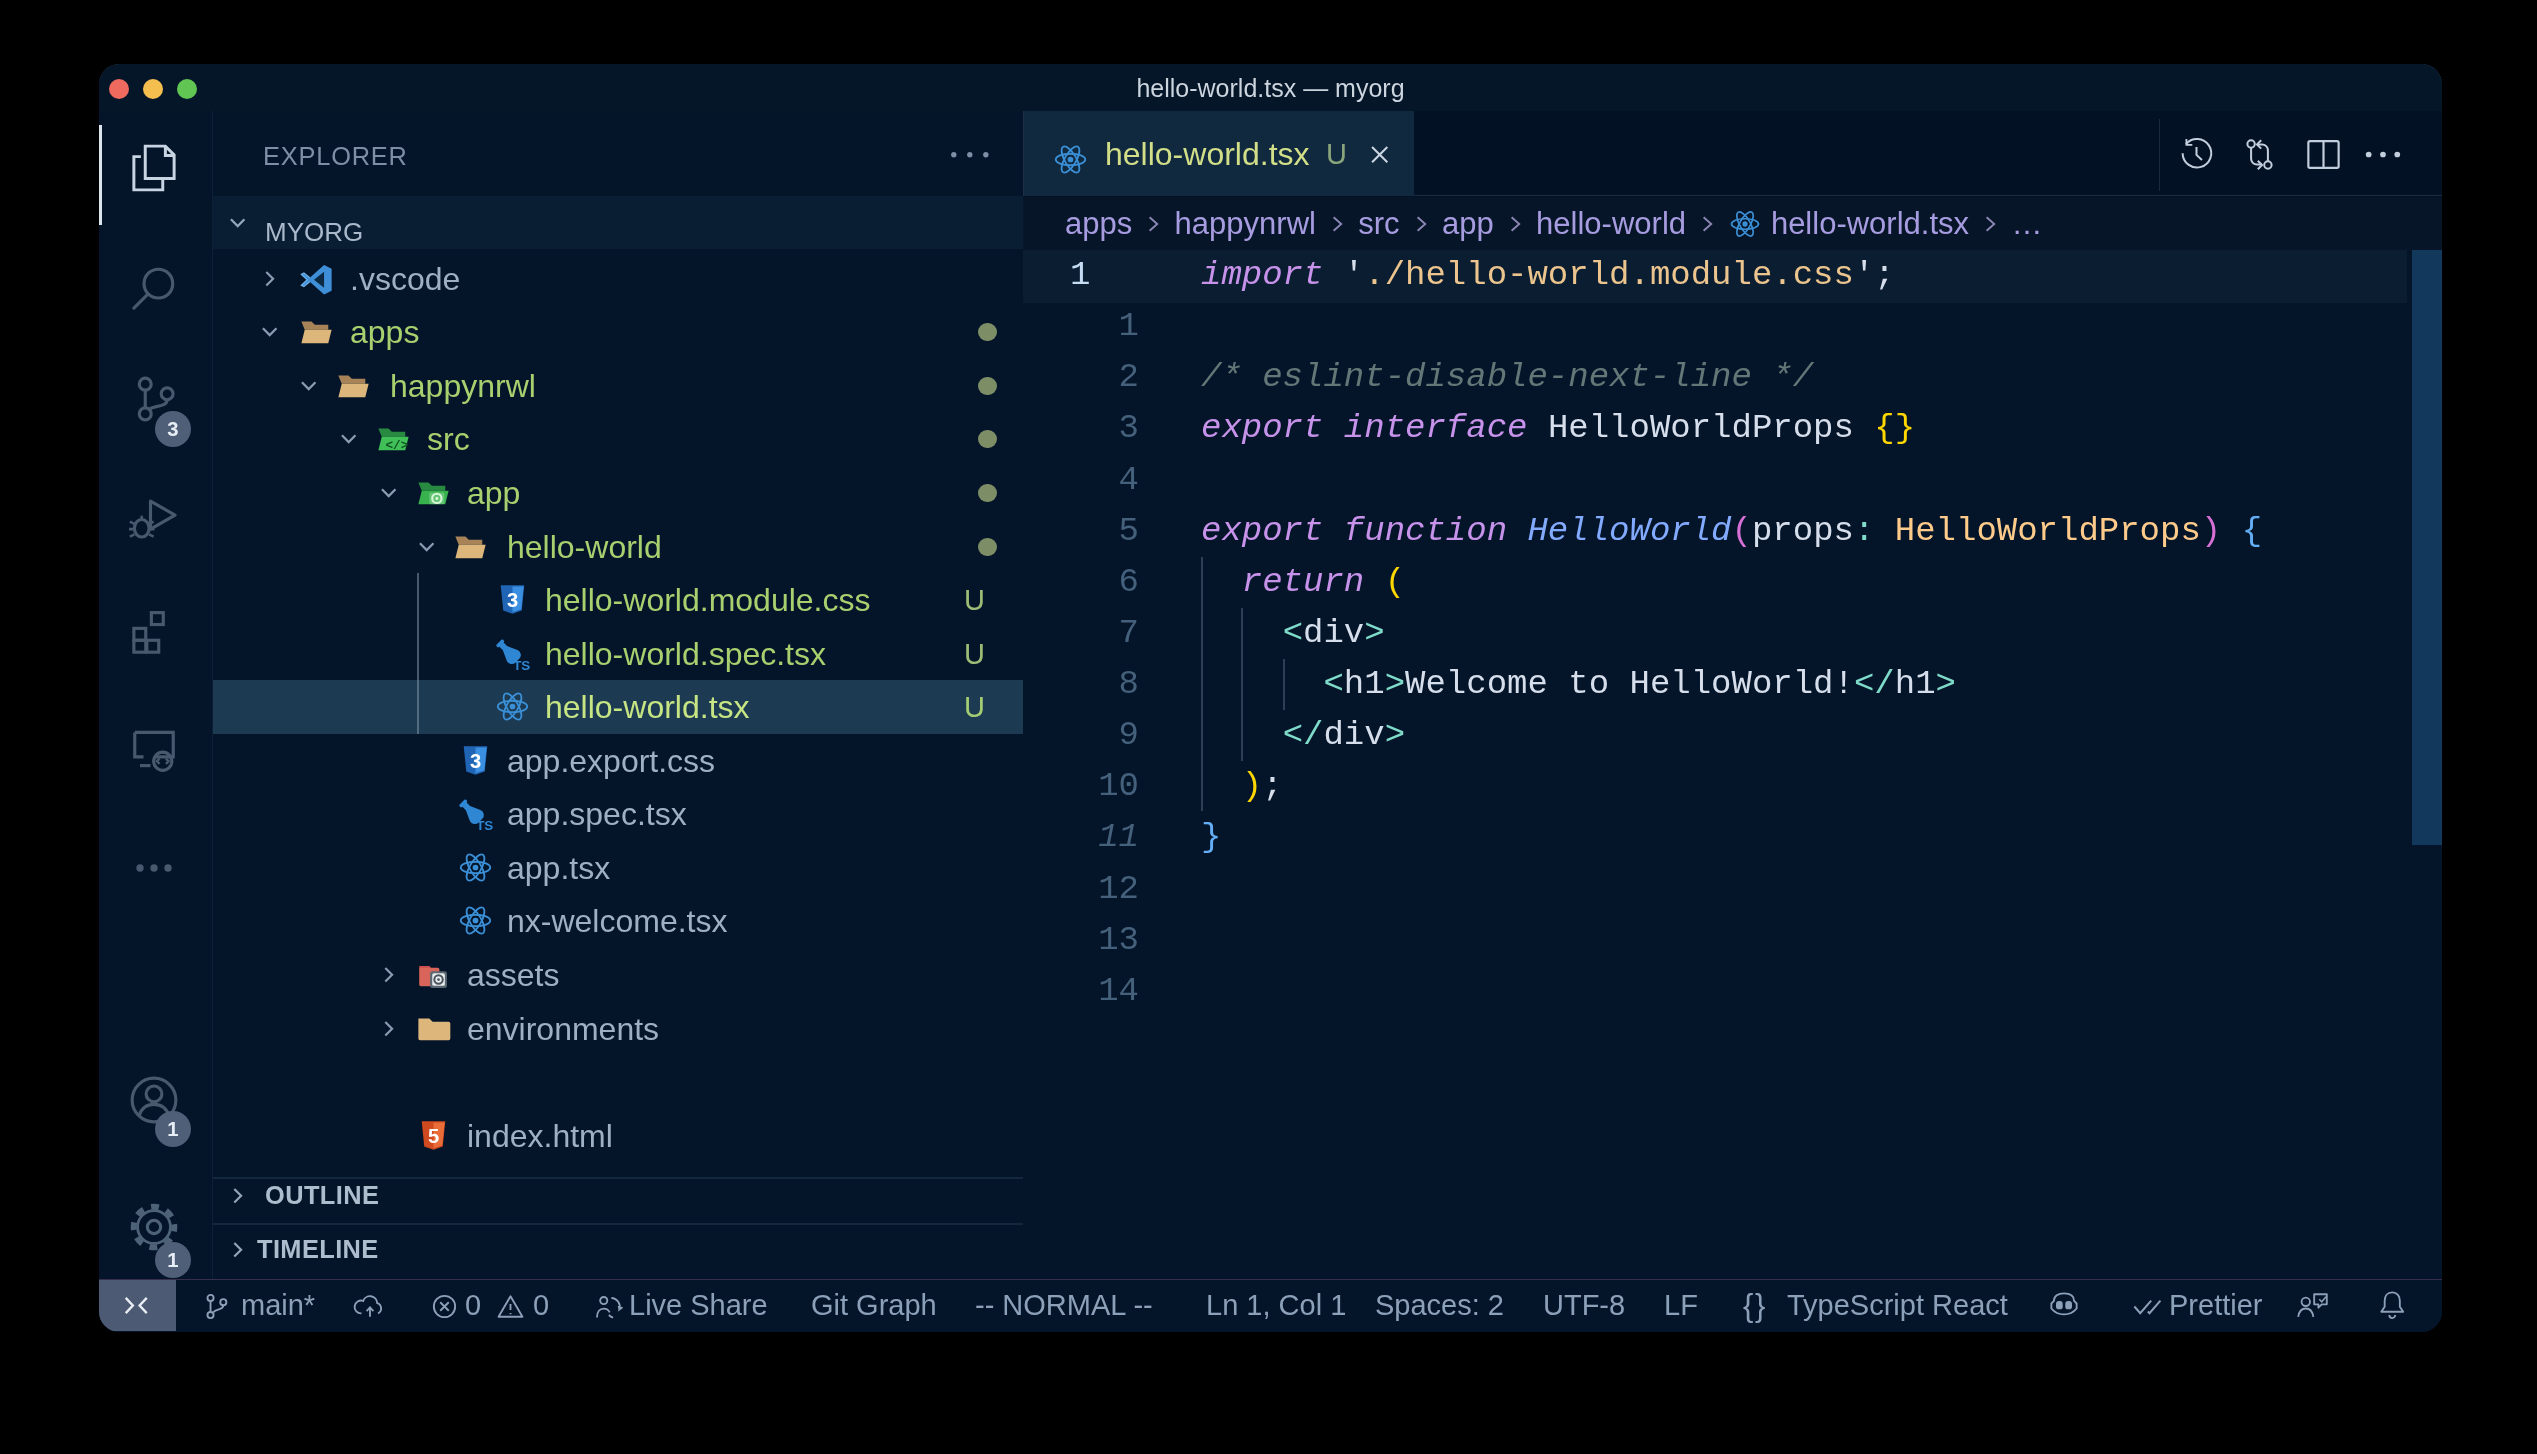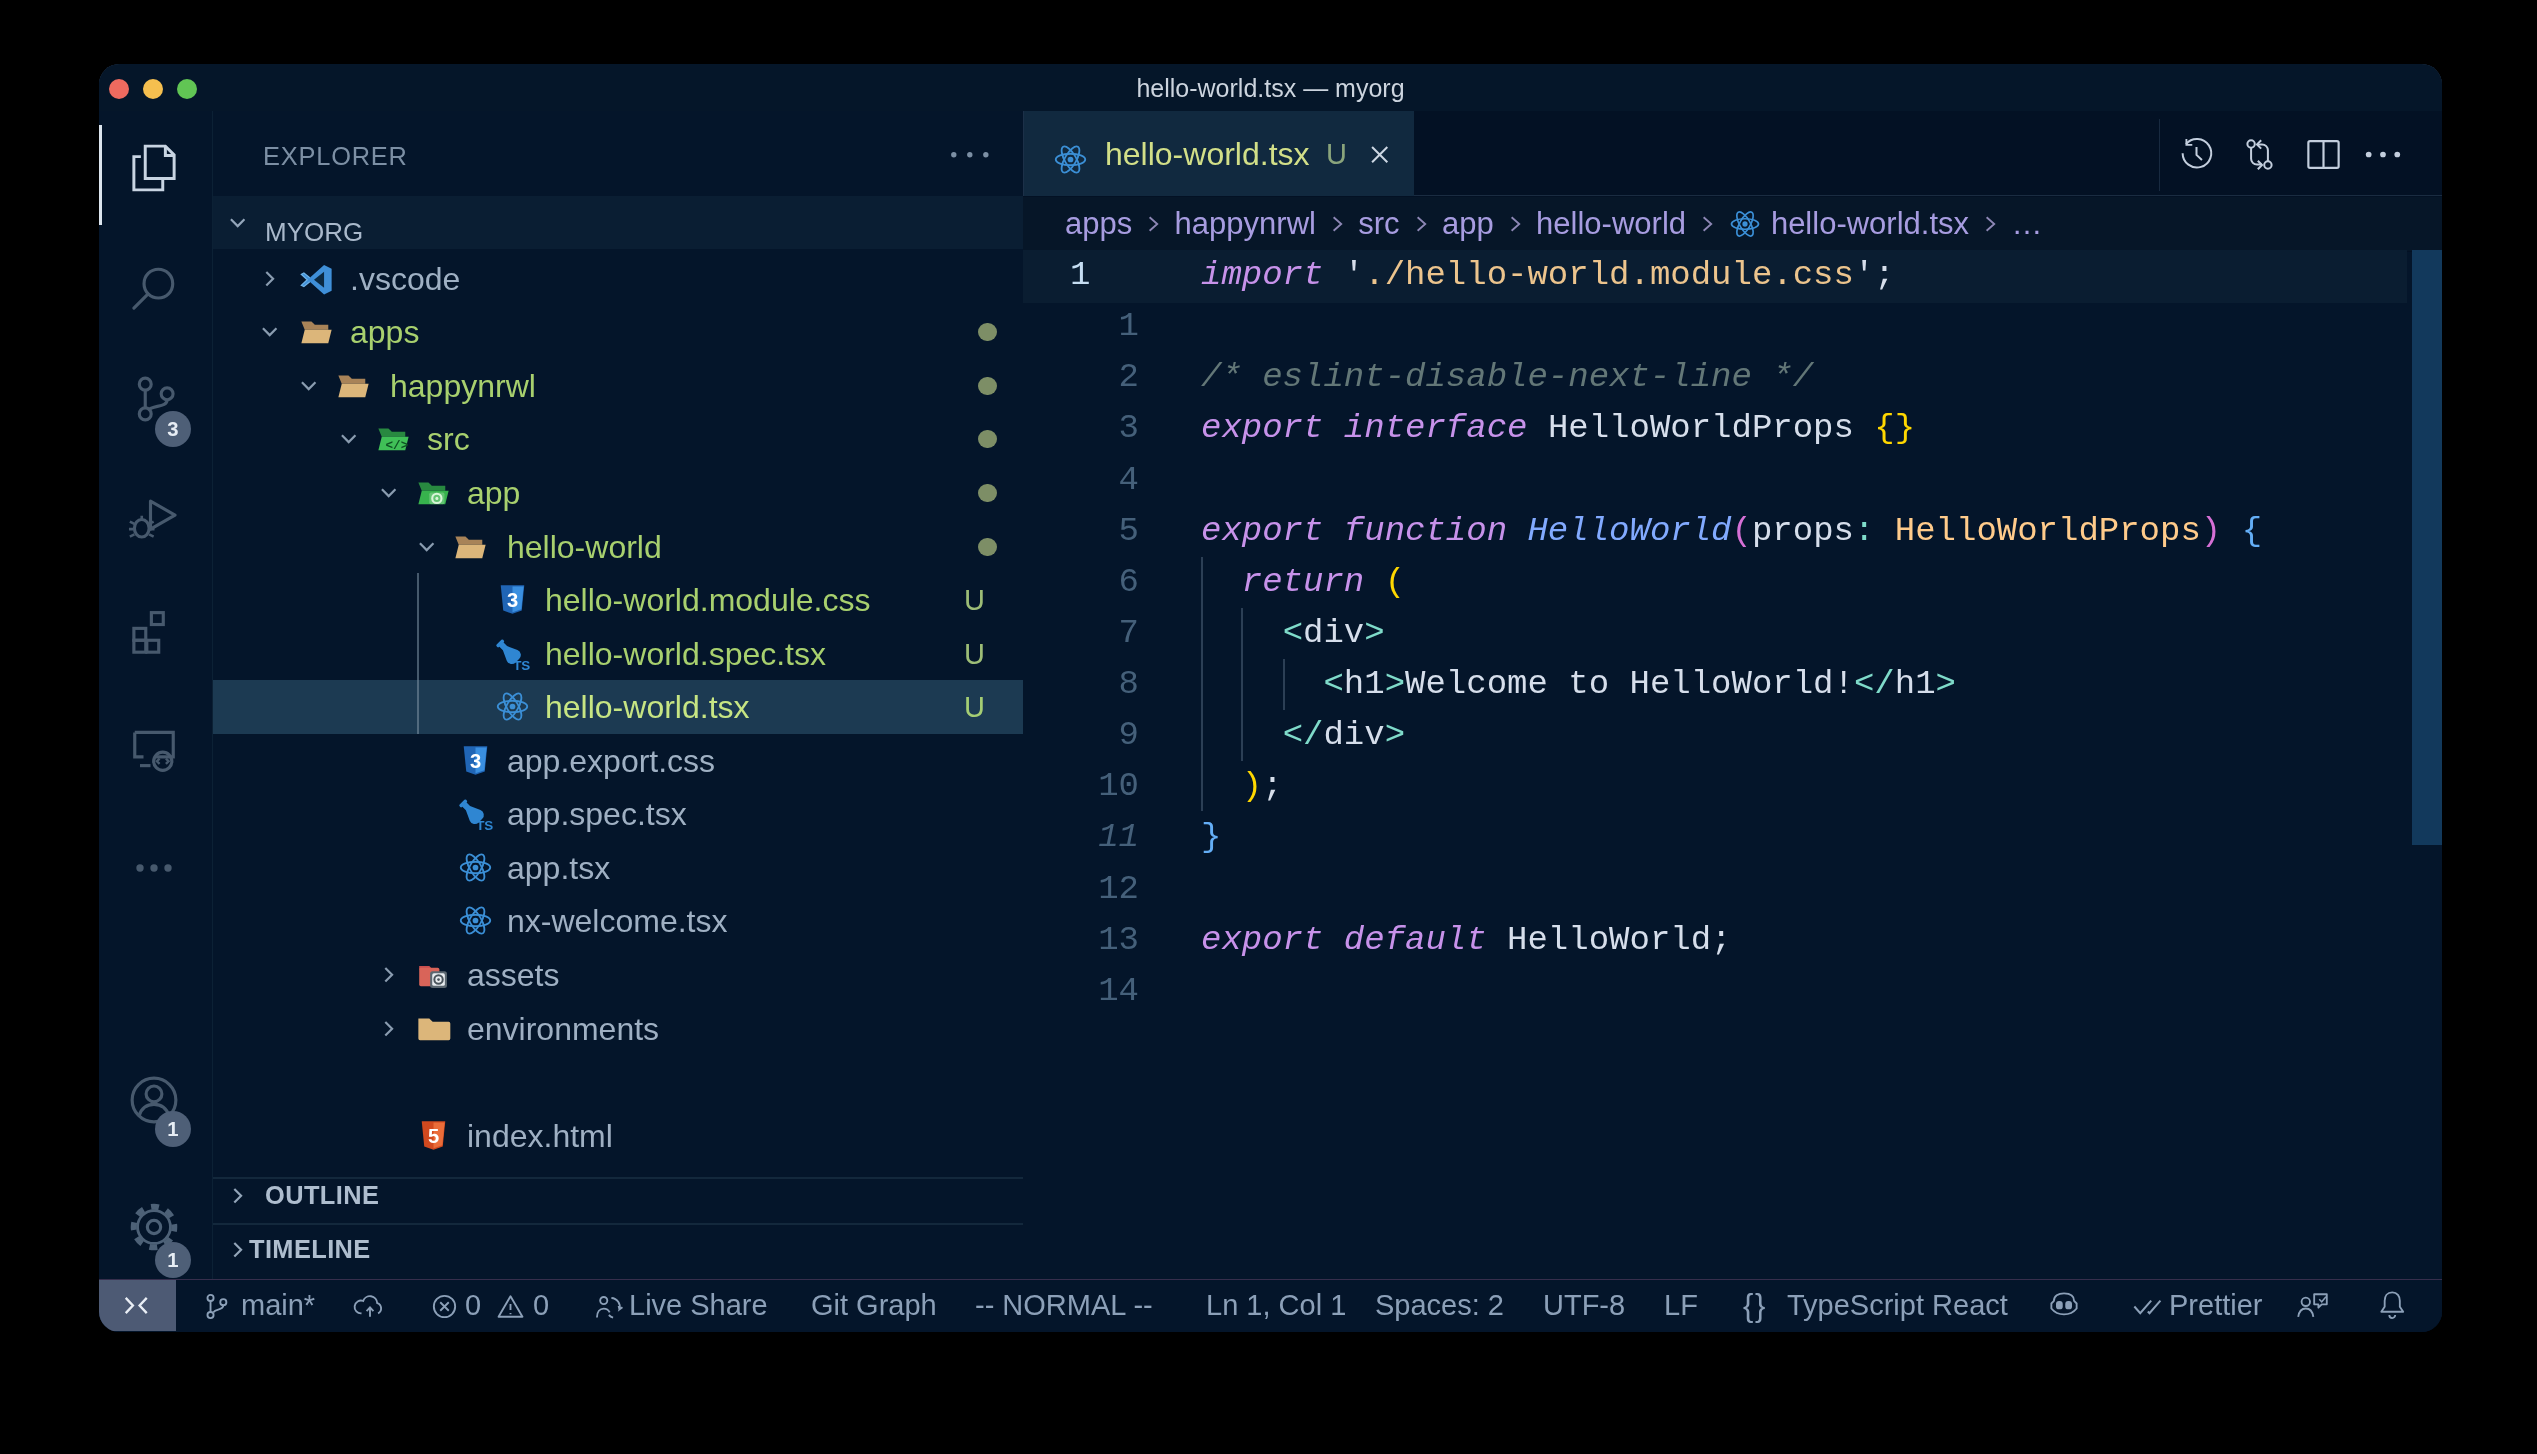--- a/index.html
+++ b/index.html
@@ -338,21 +338,21 @@
           <svg class="chev" style="left:12px; top:6.8px;" viewBox="0 0 30 30" fill="none" stroke="#93a5b9" stroke-width="2.6">
             <path d="M11 7 L19 15 L11 23"></path>
           </svg>
           <div style="position:absolute;left:52px;">OUTLINE</div>
         </div>
     <div class="abs" style="left:0; top:1112px; width:811px; height:1.7px; background:#13283c;"></div>
     <div class="sechdr" style="top:1119px; height:39px;">
           <svg class="chev" style="left:12px; top:6.8px;" viewBox="0 0 30 30" fill="none" stroke="#93a5b9" stroke-width="2.6">
             <path d="M11 7 L19 15 L11 23"></path>
           </svg>
-          <div style="position:absolute;left:36px;">TIMELINE</div>
+          <div style="position:absolute;left:44px;">TIMELINE</div>
         </div>
   </div>
 
   <div id="editor">
     <div id="tabbar">
     <div id="tab1">
     <div class="abs" style="left:28px; top:30px;"><svg class="" style="" width="37" height="37" viewBox="0 0 44 44" fill="none" stroke="#3b8fd6" stroke-width="2.2">
                 <ellipse cx="22" cy="22" rx="17.5" ry="6.8"></ellipse>
                 <ellipse cx="22" cy="22" rx="17.5" ry="6.8" transform="rotate(60 22 22)"></ellipse>
                 <ellipse cx="22" cy="22" rx="17.5" ry="6.8" transform="rotate(120 22 22)"></ellipse>
@@ -444,21 +444,20 @@
     <div class="ln" style="top:407px;">8</div>
     <div class="cl" style="top:407px;">      <span class="teal">&lt;</span><span class="white">h1</span><span class="teal">&gt;</span><span class="white">Welcome to HelloWorld!</span><span class="teal">&lt;/</span><span class="white">h1</span><span class="teal">&gt;</span></div>
     <div class="ln" style="top:458px;">9</div>
     <div class="cl" style="top:458px;">    <span class="teal">&lt;/</span><span class="white">div</span><span class="teal">&gt;</span></div>
     <div class="ln" style="top:509px;">10</div>
     <div class="cl" style="top:509px;">  <span class="gold">)</span><span class="white">;</span></div>
     <div class="ln" style="top:560px;font-style:italic;">11</div>
     <div class="cl" style="top:560px;"><span class="bblue">}</span></div>
     <div class="ln" style="top:612px;">12</div>
     <div class="ln" style="top:663px;">13</div>
-    <div class="cl" style="top:663px;"><span class="kw">export</span> <span class="kw">default</span> <span class="white">HelloWorld;</span></div>
     <div class="ln" style="top:714px;">14</div>
     <div class="abs" style="left:1389px; top:-2.5px; width:30px; height:595px; background:#12395c;"></div>
     </div>
   </div>
 
   <div id="statusbar">
   <div class="abs" style="left:0; top:0; width:77px; height:51px; background:#4d5a74;">
           <svg style="position:absolute;left:20.3px;top:11px;" width="37" height="29" viewBox="0 0 44 34" fill="none" stroke="#e9eef5" stroke-width="2.8">
             <path d="M8 8 L16.5 17 L8 26"></path>
             <path d="M33 8 L24.5 17 L33 26"></path>

